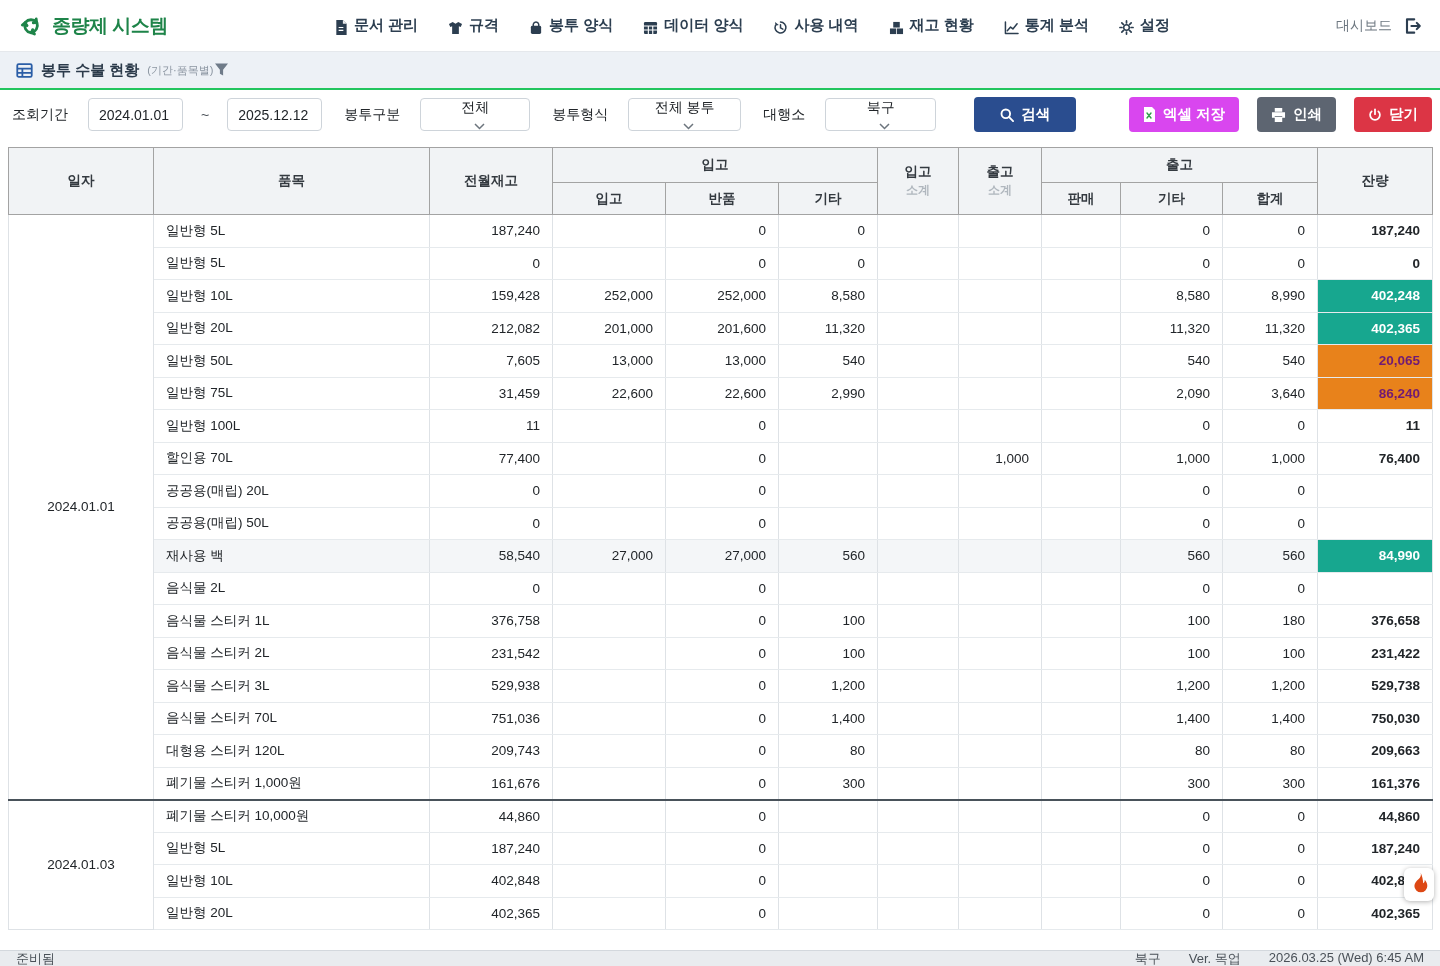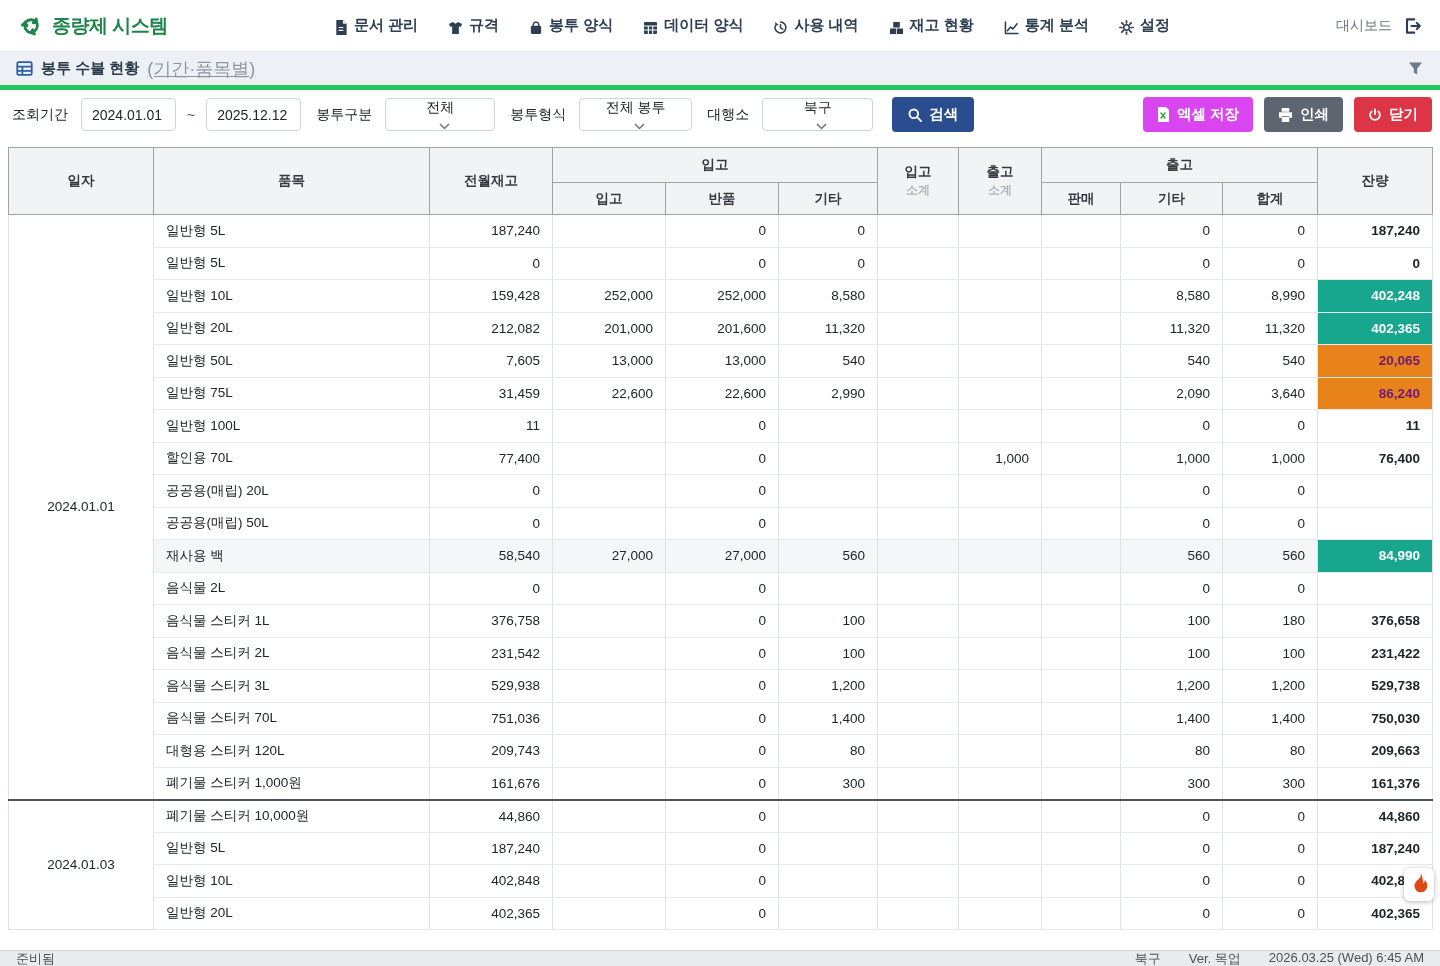--- a/index.html
+++ b/index.html
@@ -14,44 +14,44 @@
   .brand svg { display:block; }
   .menu { flex:1; display:flex; justify-content:center; gap:30px; }
   .nav-item { display:flex; align-items:flex-end; gap:6px; color:#2c3e50;
     font-size:15px; font-weight:600; cursor:pointer; white-space:nowrap; }
   .nav-item .ic { display:flex; color:#2c3e50; }
   .nav-right { display:flex; align-items:center; gap:10px; }
   .dash-link { color:#6d7780; font-size:14px; cursor:pointer; }
   .logout-ic { display:flex; color:#2c3e50; cursor:pointer; }
 
   
-  .section-bar { height:38px; background:#edf1f6; border-bottom:5px solid #22c55e;
-    display:flex; align-items:center; justify-content:space-between; padding:0 16px; }
+  .section-bar { height:38px; background:#edf1f6; border-bottom:2px solid #22c55e;
+    display:flex; align-items:center; justify-content:flex-start; padding:0 16px; }
   .section-title { display:flex; align-items:center; gap:8px; font-size:15px; }
   .section-title .ic { display:flex; color:#2b5ea7; }
   .sec-main { font-weight:bold; color:#2b3a4a; }
-  .sec-sub { color:#8b95a1; font-size:18px; font-weight:normal;text-decoration:underline; }
+  .sec-sub { color:#8b95a1; font-size:11px; font-weight:normal; }
   .funnel { display:flex; color:#77828f; cursor:pointer; }
 
   
-  .filter-row { display:flex; align-items:center; padding:7px 8px; gap:11px; background:#fff; }
+  .filter-row { display:flex; align-items:center; padding:7px 8px; gap:18px; background:#fff; }
   .f-label { font-size:14px; color:#212529; margin:0 2px 0 4px; white-space:nowrap; }
   .f-input { width:95px; height:33px; border:1px solid #ced4da; border-radius:4px;
     font-size:14px; color:#212529; padding:0 10px; font-family:inherit; }
   .tilde { color:#495057; font-size:14px; }
   .f-select { height:33px; border:1px solid #ced4da; border-radius:4px; background:#fff;
     display:flex; align-items:center; justify-content:space-between; padding:0 10px;
     font-size:14px; color:#212529; cursor:pointer;flex-direction:column; }
   .f-select .chev { display:flex; color:#6c757d; margin-left:8px; }
   .w110 { width:110px; } .w113 { width:113px; } .w111 { width:111px; }
   .btn { height:35px; border:none; border-radius:4px; color:#fff; font-size:14.5px;
     font-weight:600; display:flex; align-items:center; gap:7px; padding:0 14px;
     cursor:pointer; font-family:inherit; white-space:nowrap; }
   .btn .ic { display:flex; }
-  .btn-search { margin-left:8px; padding:0 16px; }
+  .btn-search { margin-left:20px; padding:0 26px; }
   .spacer { flex:1; }
 
   
   .table-wrap { margin:8px 8px 0 8px; }
   table { border-collapse:collapse; table-layout:fixed; width:1424px;
     border:1px solid #b3bac1; }
   thead th { background:#f1f3f5; color:#343a40; font-size:13.5px; font-weight:bold;
     border:1px solid #a3a3a3; padding:0 8px; }
   thead tr:first-child th { height:35px; }
   thead tr:last-child th { height:32px; }

